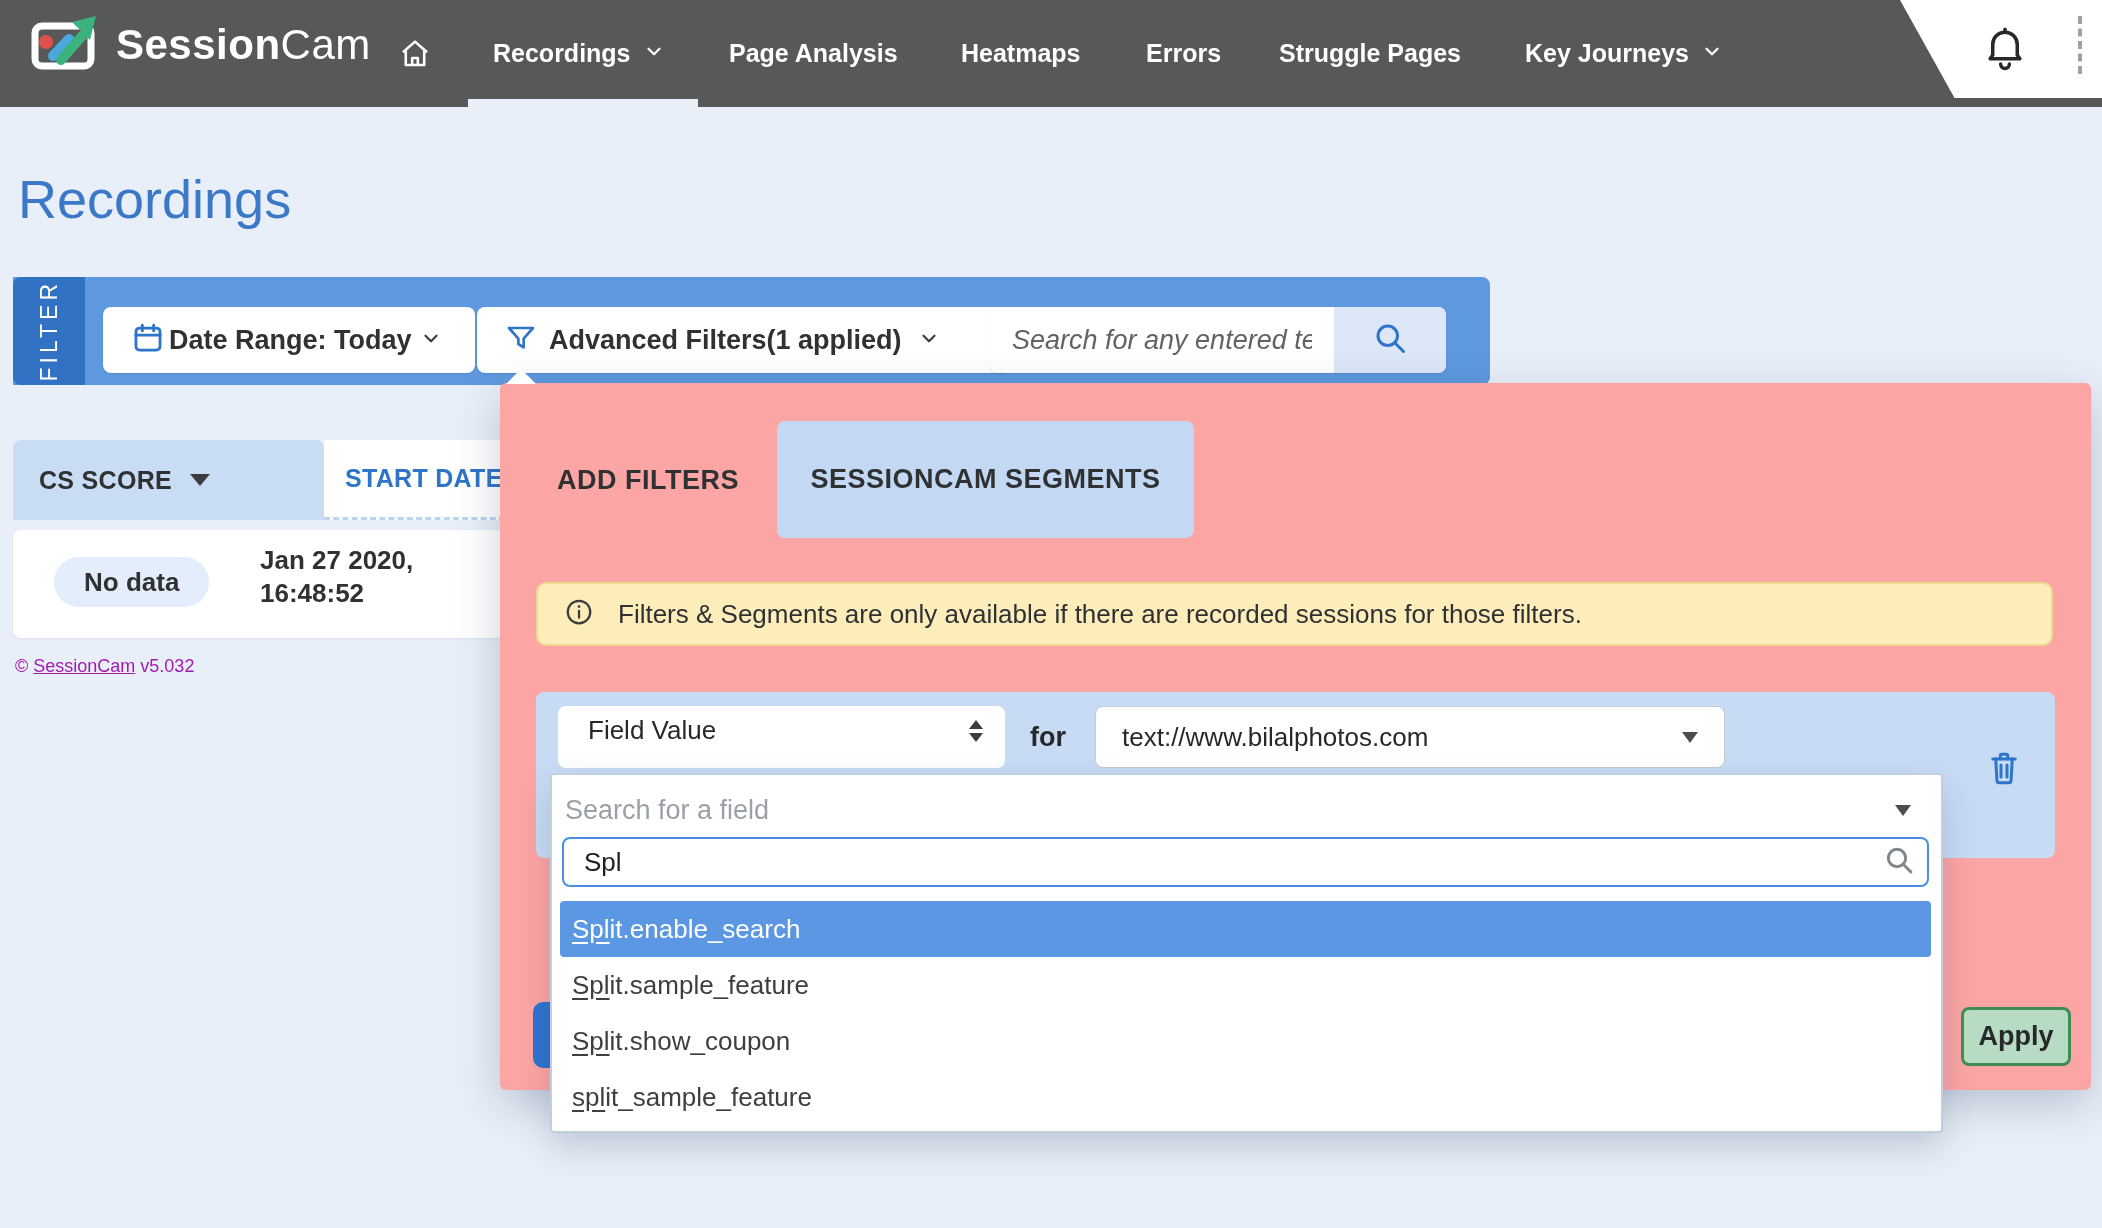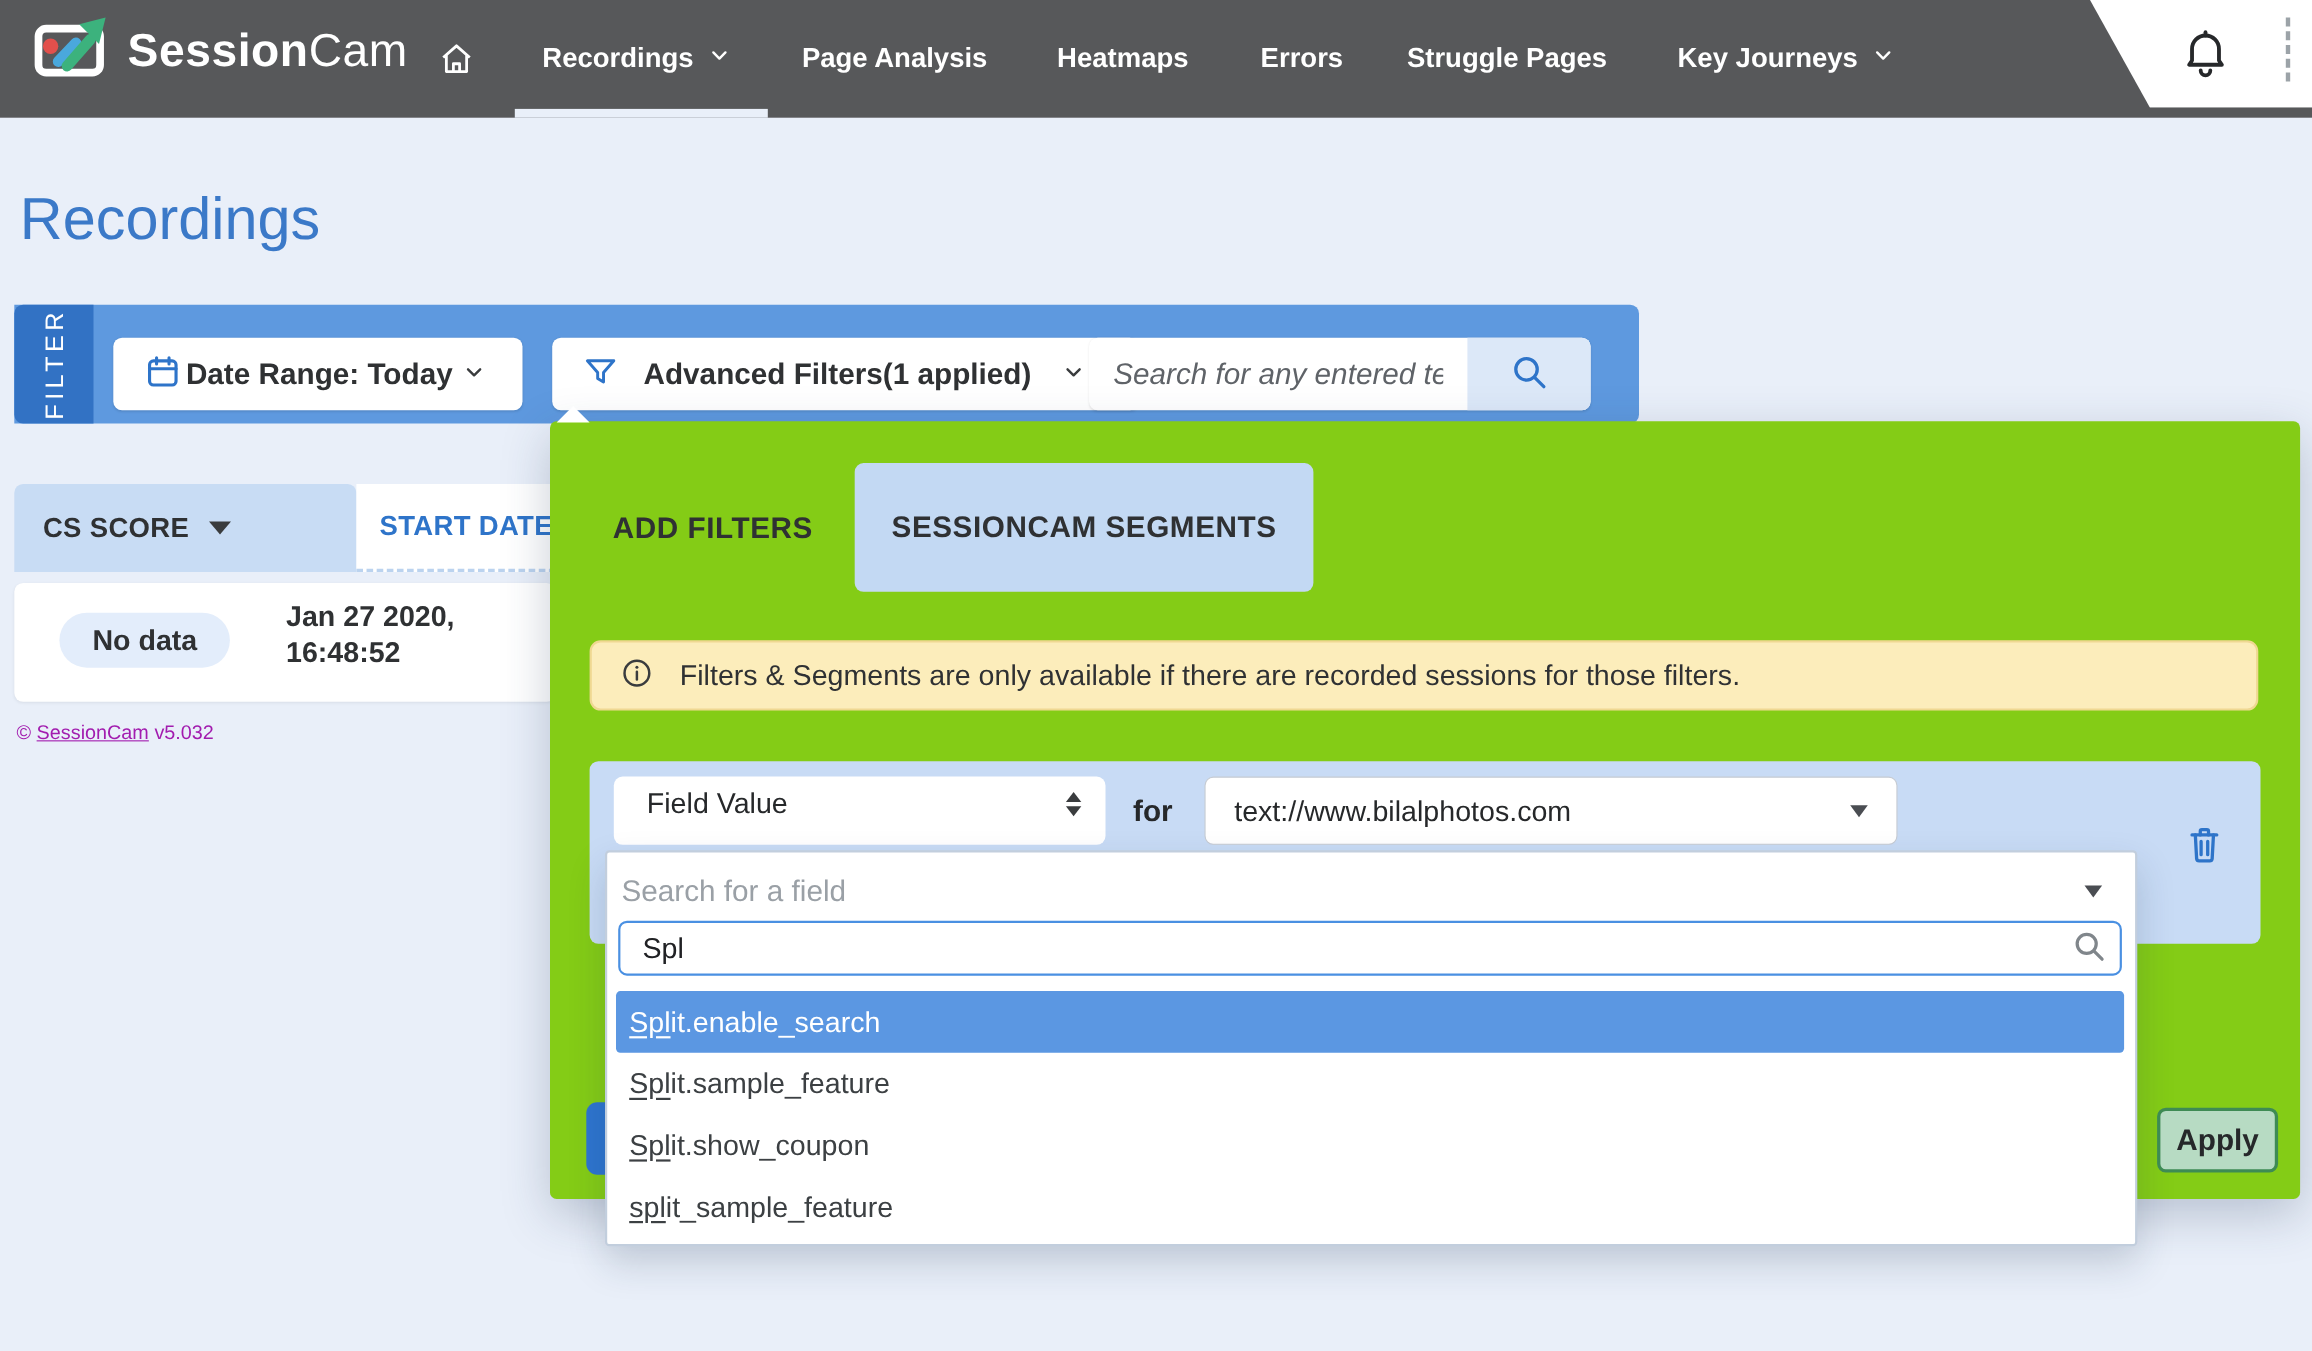--- a/index.html
+++ b/index.html
@@ -29,21 +29,21 @@
   .page-title{position:absolute;left:18px;top:168px;font-size:54px;color:#3B79C8;font-weight:normal}
 
   
   .filter-bar{position:absolute;left:13px;top:277px;width:1477px;height:108px;background:#5E99DF;border-radius:0 8px 8px 0}
   .filter-tab{position:absolute;left:0;top:0;width:72px;height:108px;background:#3272C4;
     border-radius:8px 0 0 8px;display:flex;align-items:center;justify-content:center;cursor:pointer}
   .filter-tab span{writing-mode:vertical-rl;transform:rotate(180deg);color:#fff;font-size:23px;letter-spacing:4px}
   .pill-btn{position:absolute;top:30px;height:66px;background:#fff;border-radius:8px;display:flex;
     align-items:center;box-shadow:0 1px 2px rgba(0,0,0,.10);cursor:pointer;box-sizing:border-box}
   .btn-date{left:90px;width:372px;gap:4px;padding-left:28px}
-  .btn-adv{left:489px;width:533px;gap:23px;padding-left:28px}
+  .btn-adv{left:464px;width:533px;gap:12px;padding-left:28px}
   .pill-label{font-size:27px;font-weight:bold;color:#2F3133;white-space:nowrap}
   .pill-chevron{margin-left:4px}
   .search-pill{left:977px;width:456px;padding:0;justify-content:space-between;cursor:text}
   .search-ph{border:none;outline:none;background:transparent;font-family:inherit;font-size:27px;
     padding-left:22px;width:300px;color:#2F3133}
   .search-ph::placeholder{color:#5F6368;font-style:italic}
   .search-iconbox{width:112px;height:66px;background:#DCE8F8;border-radius:0 8px 8px 0;
     display:flex;align-items:center;justify-content:center;cursor:pointer}
 
   
@@ -63,21 +63,21 @@
   .row-date{position:absolute;left:247px;top:14px;width:180px;font-size:26px;font-weight:bold;
     color:#2F3133;line-height:1.25}
 
   
   .footer{position:absolute;left:15px;top:656px;font-size:18px;color:#a21caf}
   .footer .link{text-decoration:underline;cursor:pointer}
 
   
   .modal-notch{position:absolute;left:506px;top:369px;width:0;height:0;z-index:11;
     border-left:15px solid transparent;border-right:15px solid transparent;border-bottom:15px solid #fff}
-  .modal{position:absolute;left:500px;top:383px;width:1591px;height:707px;background:#84cc16;
+  .modal{position:absolute;left:500px;top:383px;width:1591px;height:707px;background:#fca5a5;
     border-radius:6px;box-shadow:0 14px 44px rgba(40,60,90,.25);z-index:10}
   .tab-add{position:absolute;left:57px;top:75px;height:44px;display:flex;align-items:center;
     font-size:27px;font-weight:bold;color:#2F3133;letter-spacing:.5px;cursor:pointer}
   .tab-seg{position:absolute;left:277px;top:38px;width:417px;height:117px;background:#C3D9F3;
     border-radius:8px;display:flex;align-items:center;justify-content:center;font-size:27px;
     font-weight:bold;color:#2F3133;letter-spacing:.5px;cursor:pointer}
   .banner{position:absolute;left:36px;top:199px;width:1517px;height:64px;background:#FCEDBB;
     border:2px solid #EFD892;border-radius:10px;box-sizing:border-box;display:flex;align-items:center;
     gap:24px;padding-left:26px}
   .banner-text{font-size:26px;color:#2F3133}

